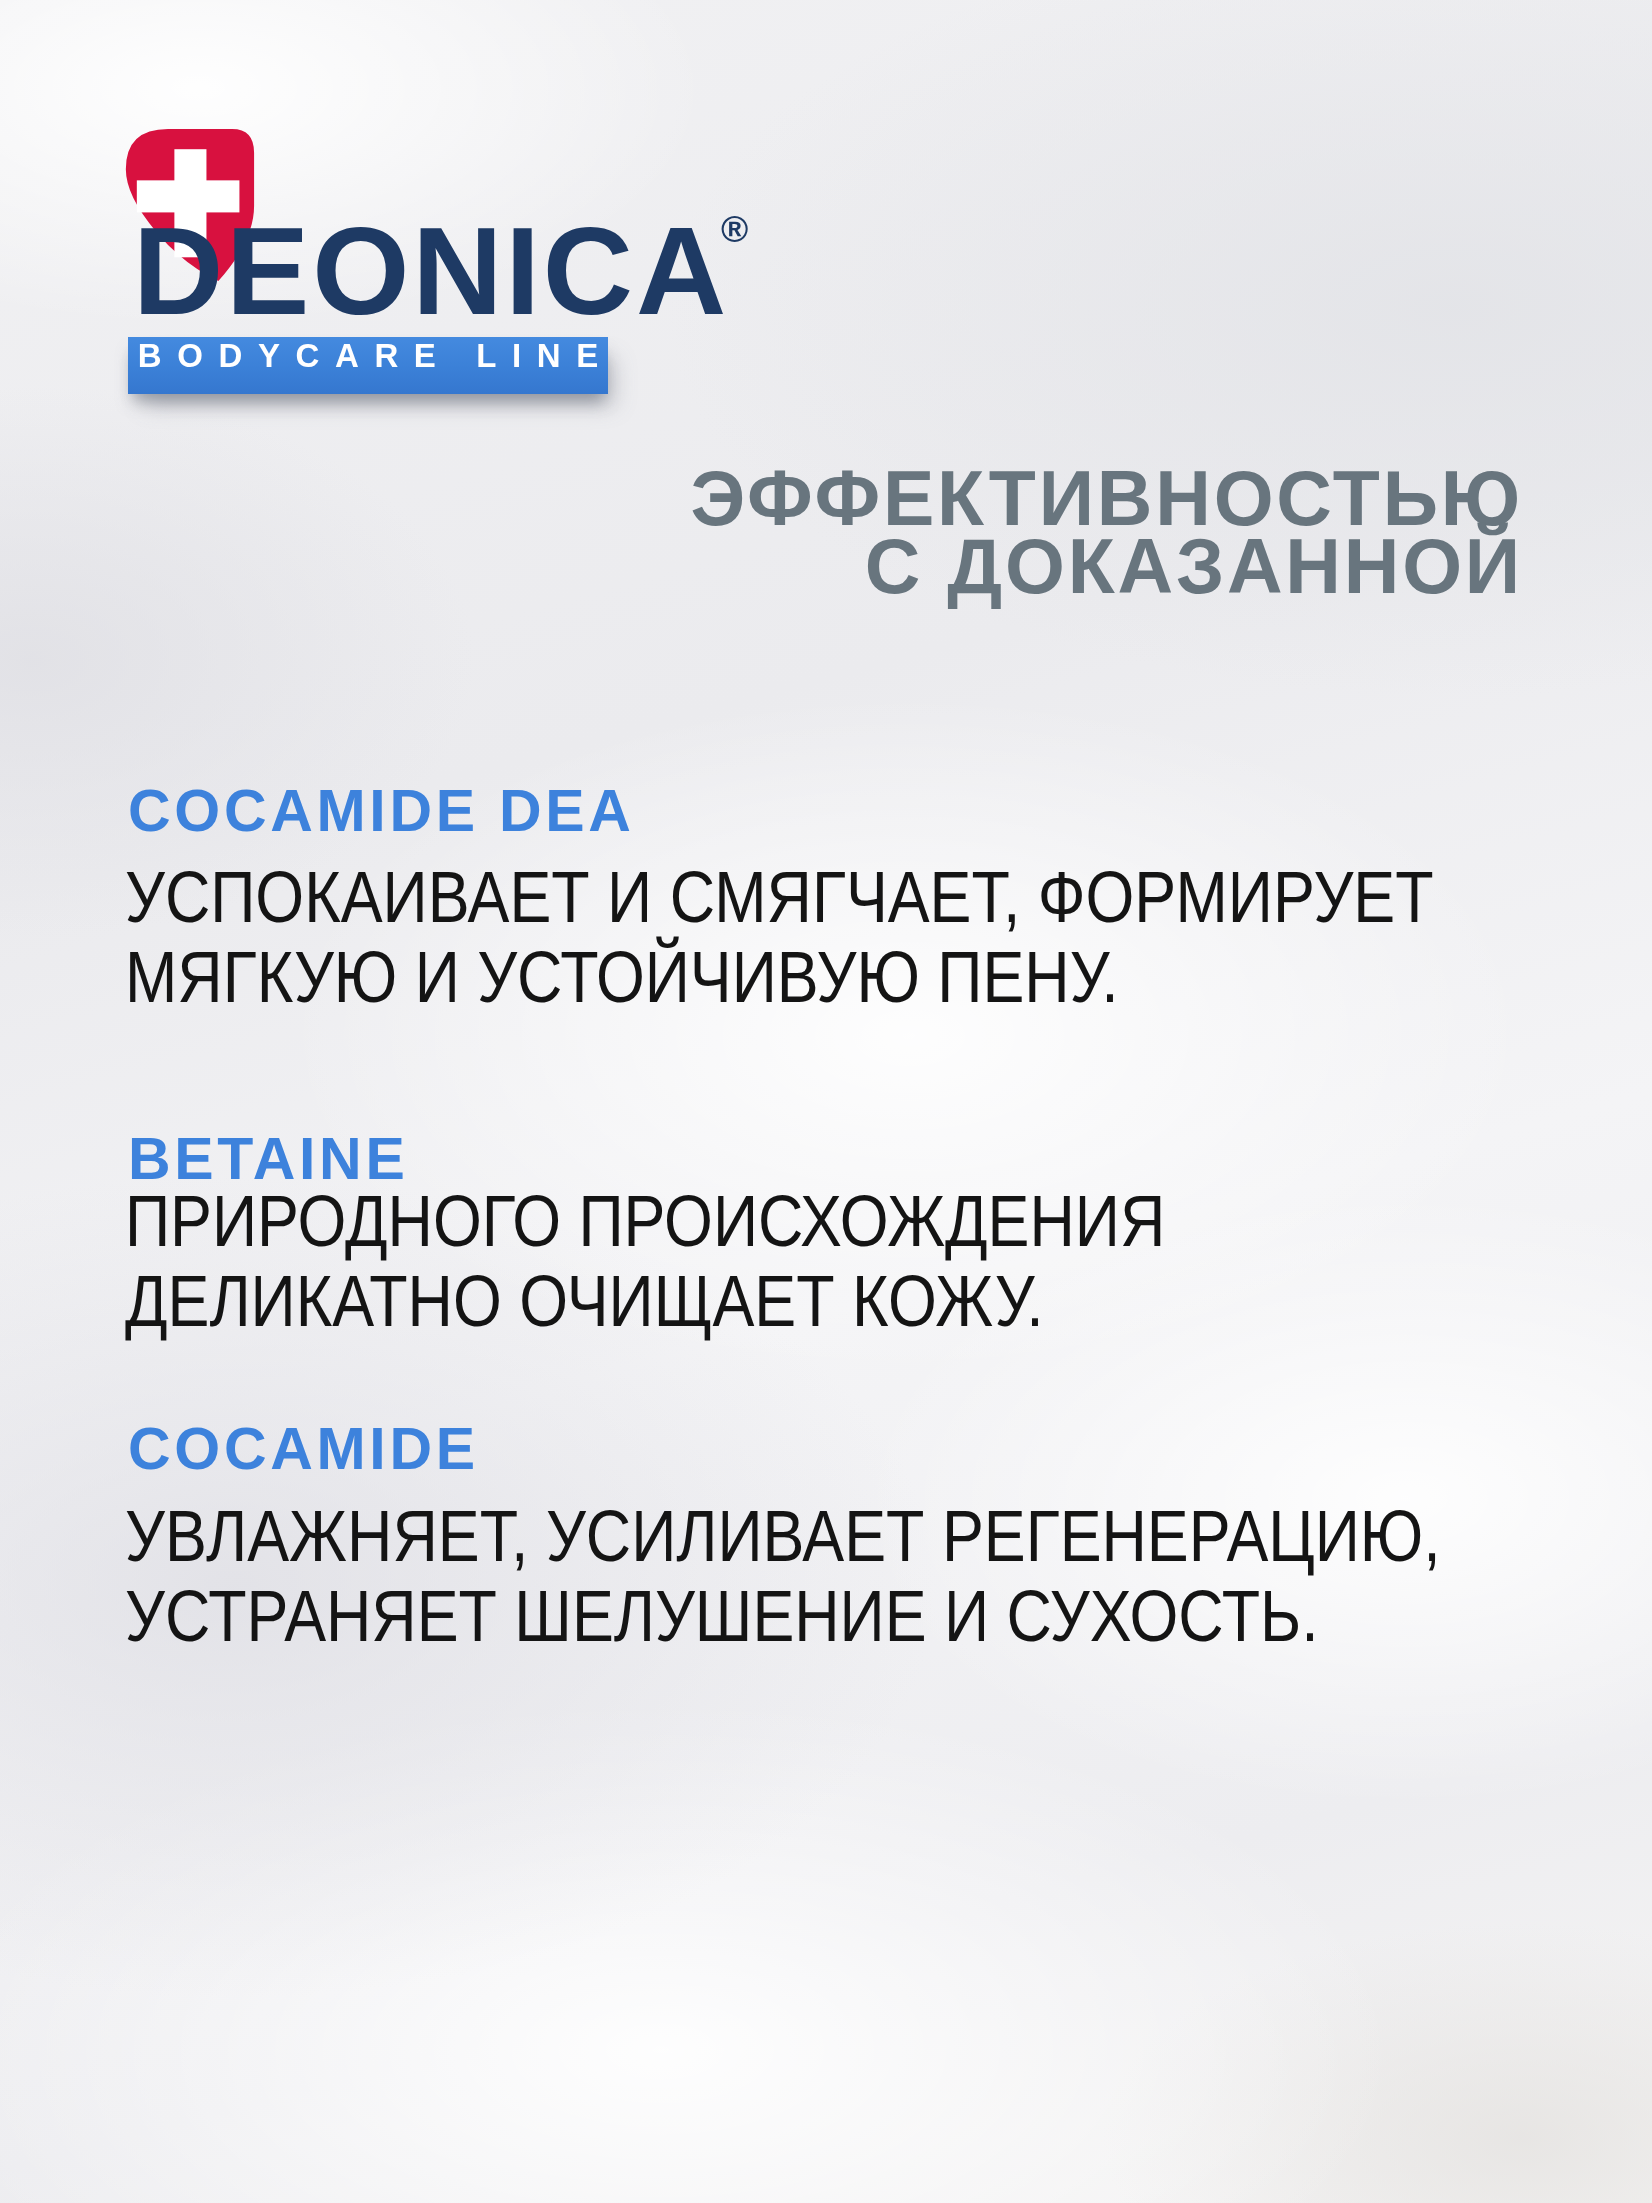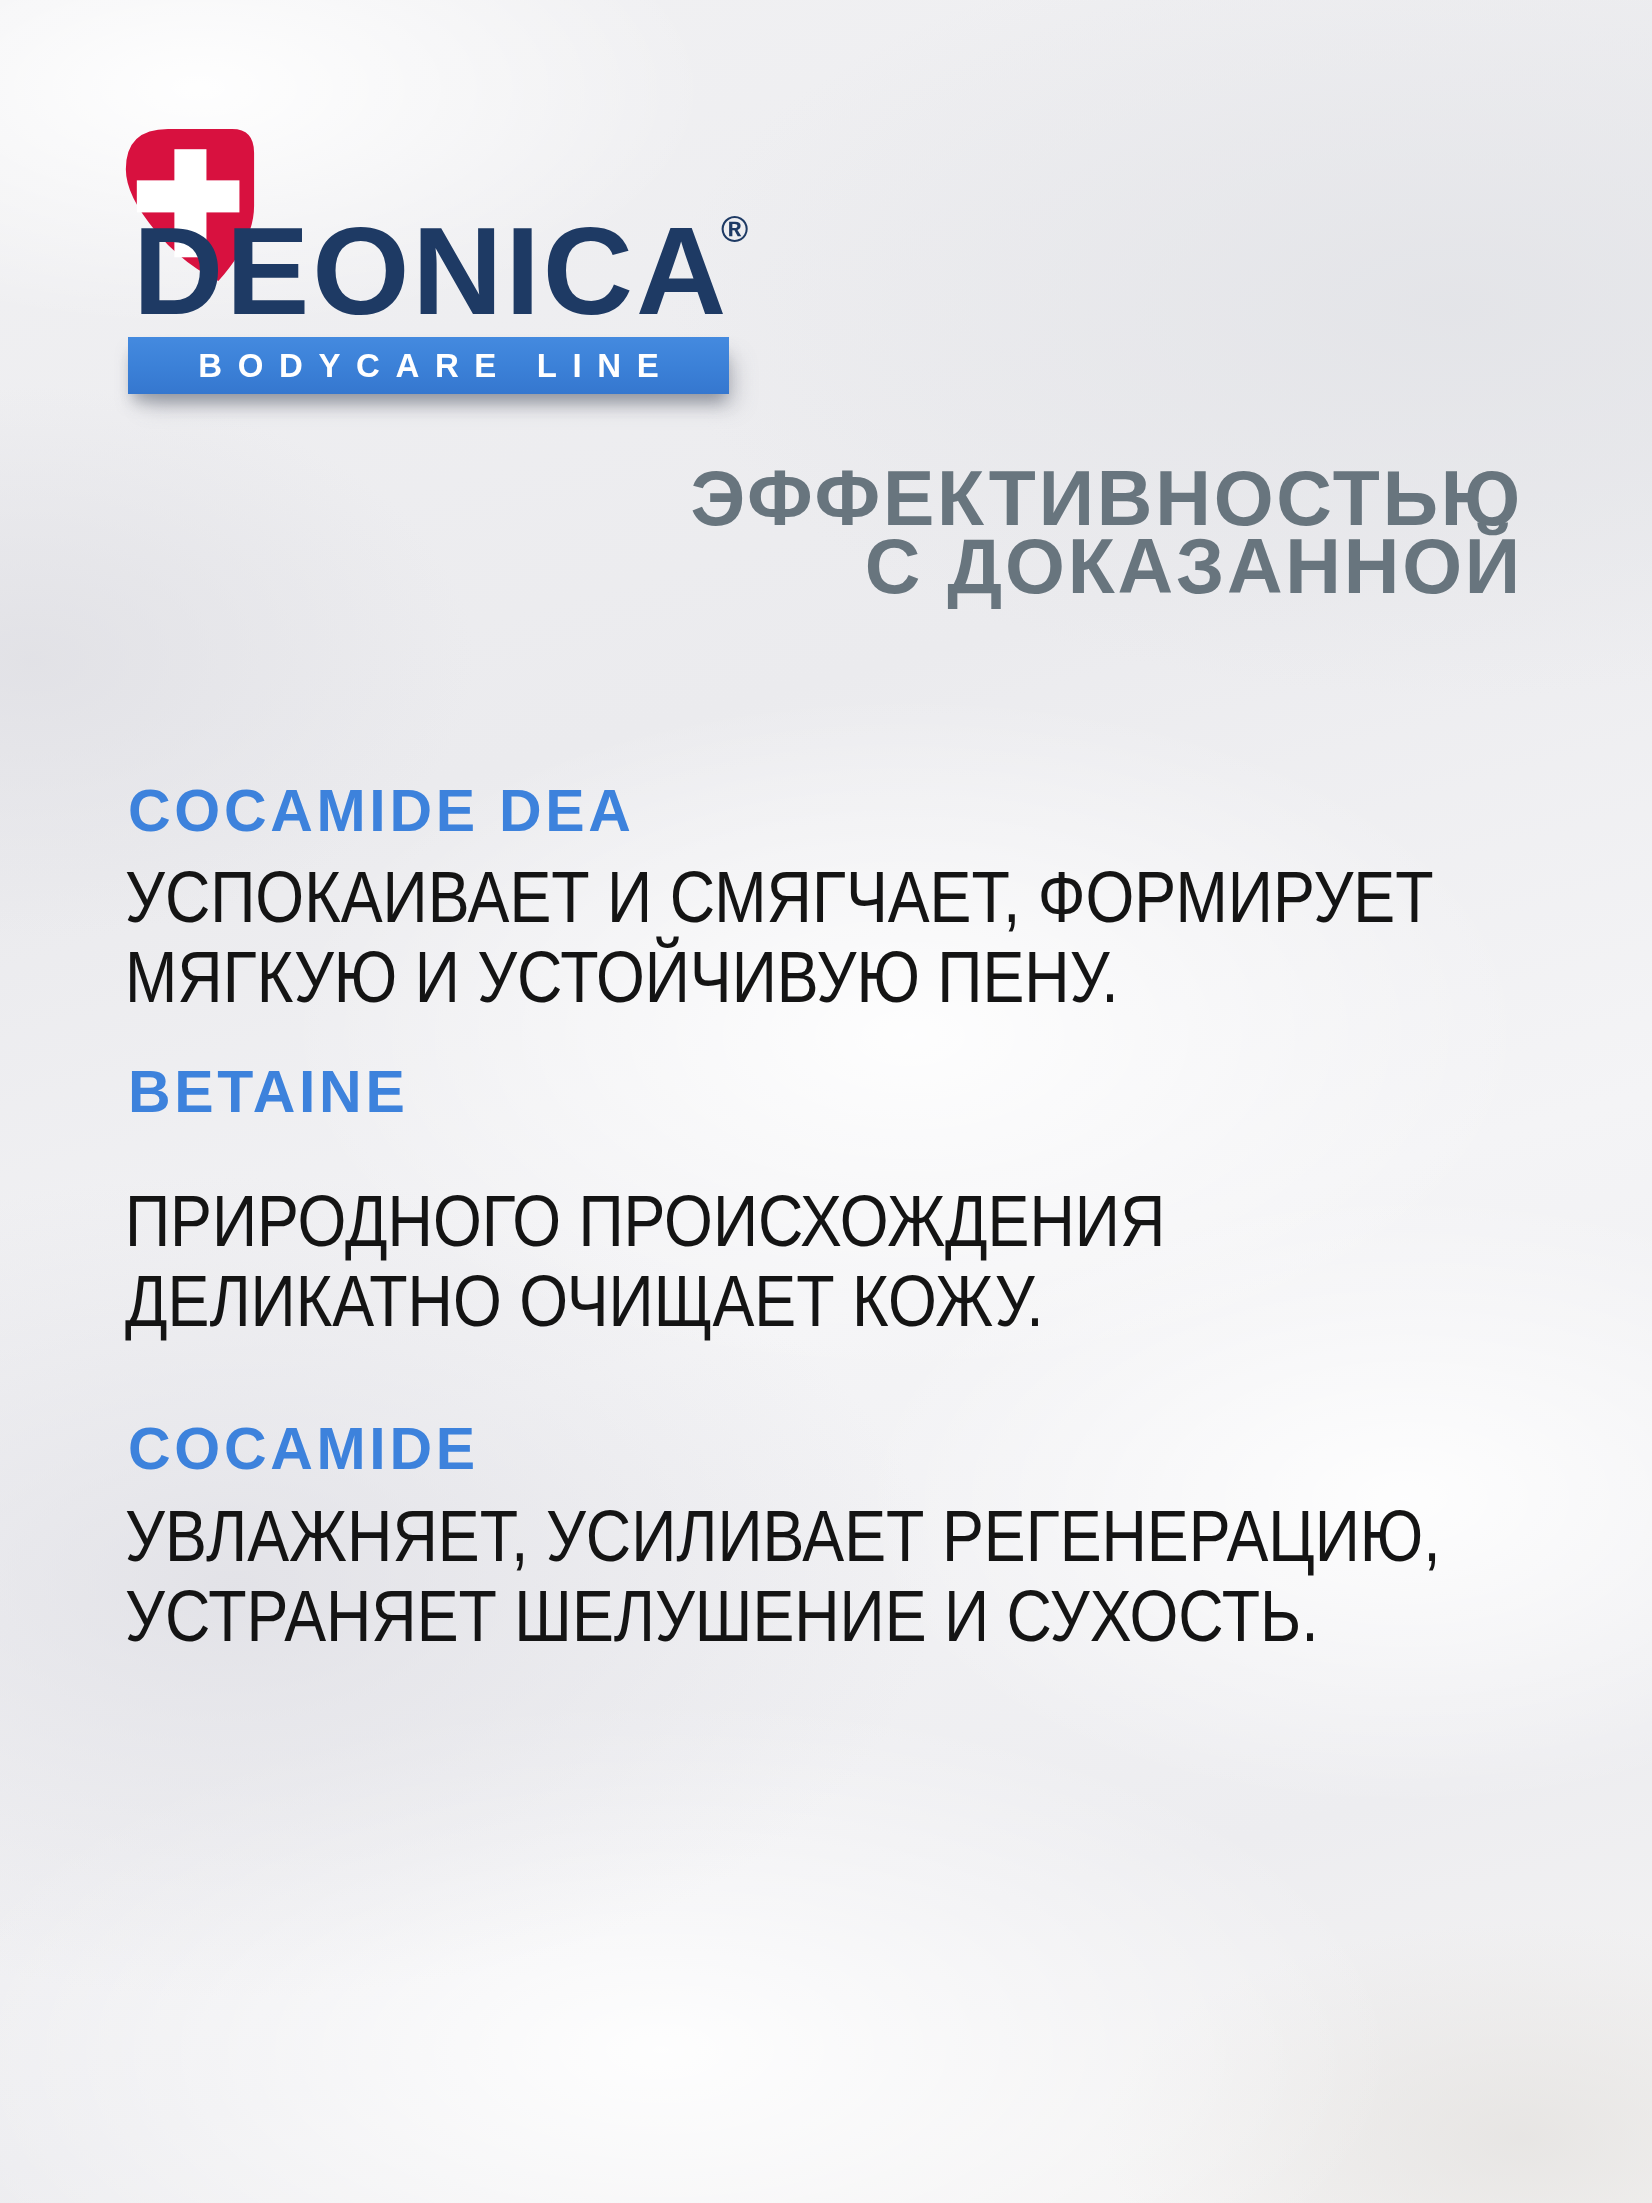--- a/index.html
+++ b/index.html
@@ -32,24 +32,24 @@
     left:133px;top:208px;z-index:2;
     font-size:125px;line-height:125px;font-weight:bold;
     letter-spacing:2.8px;color:var(--brand-navy,#1e3a64);
     white-space:nowrap;
   }
   .regmark{
     left:721px;top:209px;z-index:2;
     font-size:37px;font-weight:bold;color:var(--brand-navy,#1e3a64);
   }
   .banner{
-    left:128px;top:337px;width:601px;height:57px;z-index:2;
+    left:128px;top:337px;width:480px;height:57px;z-index:2;
     background:linear-gradient(180deg,#448adf 0%,#3b80d7 55%,#3577cf 100%);
     box-shadow:0 12px 14.7px -3.7px rgba(104,110,122,.55), 11px 16.5px 22px -5.5px rgba(104,110,122,.35);
-    display:flex;align-items:center;justify-content:center;
+    display:flex;justify-content:center;
   }
   .banner-text{
     color:#ffffff;font-size:33px;font-weight:bold;letter-spacing:15.6px;
     white-space:nowrap;text-indent:15.6px;
   }
 
   
   .headline{
     right:130px;top:464px;text-align:right;z-index:2;
     color:var(--headline-gray,#68757e);
@@ -66,21 +66,21 @@
   }
   .ing-body{
     left:125px;z-index:2;
     color:var(--text-black,#141414);
     font-size:73px;line-height:80px;font-weight:normal;
     transform:scaleX(0.86);transform-origin:left top;
   }
   .ing-body div{white-space:nowrap;}
 
   .t1{top:782px;} .b1{top:857px;}
-  .t2{top:1063px;} .b2{top:1181px;}
+  .t2{top:1130px;} .b2{top:1181px;}
   .t3{top:1420px;} .b3{top:1496px;}
 </style>
 </head>
 <body>
 
 <div class="bg"></div>
 
 <div>
   <svg class="abs shield" viewBox="0 0 143 172" xmlns="http://www.w3.org/2000/svg">
     <path d="M 48 2 H 118 Q 142 2 142 28 L 142 86 Q 142 124 103 168 Q 64 149 35 114 Q 2 75 2 46 Q 2 2 48 2 Z" fill="#d8113f"></path>

